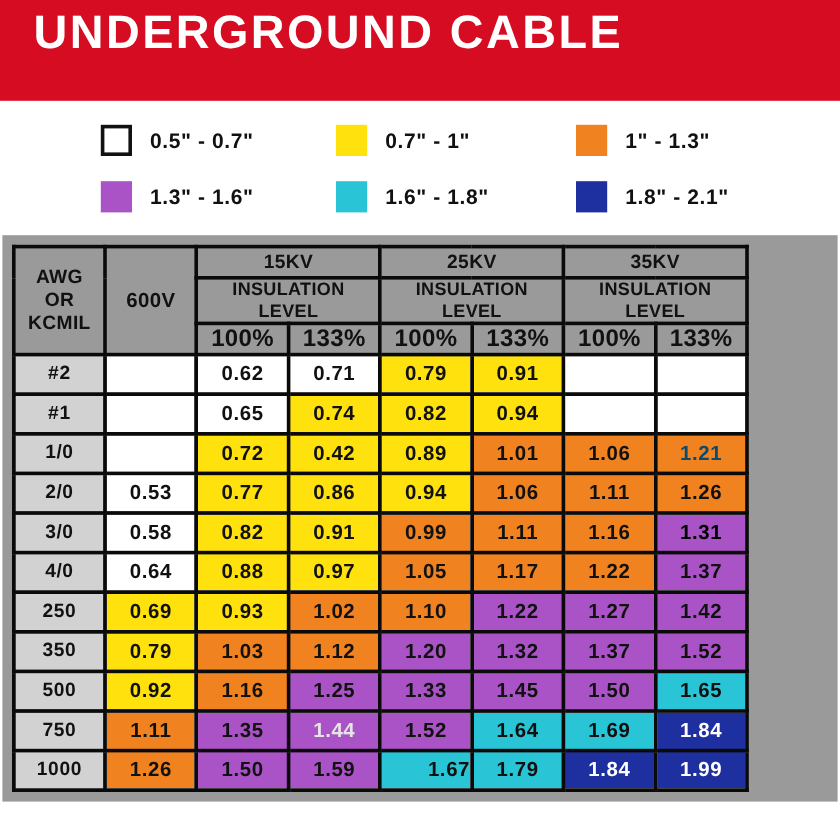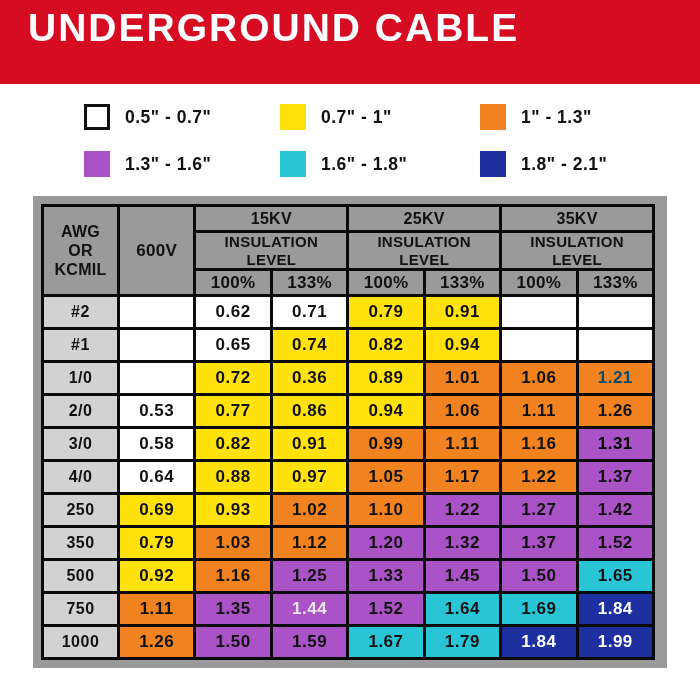--- a/index.html
+++ b/index.html
@@ -12,28 +12,28 @@
   .banner .sub { color:#ffffff; font-size:19px; font-weight:bold; letter-spacing:1.5px; margin-top:1px; }
 
   
   .legend { margin:20px 0 0 84px; display:grid; grid-template-columns:196px 200px 210px; row-gap:21px; }
   .legend-item { display:flex; align-items:center; }
   .swatch { width:26px; height:26px; flex:0 0 26px; }
   .swatch.white-swatch { border:3px solid #111111; background:#ffffff; }
   .legend-label { font-size:17.5px; font-weight:bold; color:#111111; margin-left:15px; letter-spacing:0.5px; white-space:nowrap; }
 
   
-  .table-wrap { width:634px; margin:19px auto 0 auto; background:var(--c-header_gray); padding:8px; }
+  .table-wrap { width:696px; margin:19px auto 0 auto; background:var(--c-header_gray); padding:8px; }
   table { border-collapse:collapse; table-layout:fixed; width:614px; }
   th, td { border:3px solid var(--c-border_black); text-align:center; vertical-align:middle;
            font-weight:bold; color:#111111; overflow:hidden; }
   thead th { background:var(--c-header_gray); font-size:15px; letter-spacing:0.3px; }
   th.kv-cell   { height:26px; font-size:16px; }
   th.ins-cell  { height:38px; line-height:1.15; }
-  th.pct-cell  { height:26px; font-size:17px; }
+  th.pct-cell  { height:26px; font-size:20px; }
   th.corner-cell { font-size:16px; line-height:1.2; }
   th.v600-cell   { font-size:17px; }
   .pre { white-space:pre-line; }
   tbody td { height:33px; font-size:17px; letter-spacing:0.5px; }
   tbody td.rowlabel { background:var(--c-label_gray); font-size:16px; }
 </style>
 </head>
 <body>
 
 <div class="banner">
@@ -124,21 +124,21 @@
           <td style="background: rgb(255, 225, 14); color: rgb(17, 17, 17);">0.74</td>
           <td style="background: rgb(255, 225, 14); color: rgb(17, 17, 17);">0.82</td>
           <td style="background: rgb(255, 225, 14); color: rgb(17, 17, 17);">0.94</td>
           <td style="background: rgb(255, 255, 255); color: rgb(17, 17, 17);"></td>
           <td style="background: rgb(255, 255, 255); color: rgb(17, 17, 17);"></td>
         </tr>
         <tr>
           <td class="rowlabel">1/0</td>
           <td style="background: rgb(255, 255, 255); color: rgb(17, 17, 17);"></td>
           <td style="background: rgb(255, 225, 14); color: rgb(17, 17, 17);">0.72</td>
-          <td style="background: rgb(255, 225, 14); color: rgb(17, 17, 17);">0.36</td>
+          <td style="background: rgb(255, 225, 14); color: rgb(17, 17, 17);">0.42</td>
           <td style="background: rgb(255, 225, 14); color: rgb(17, 17, 17);">0.89</td>
           <td style="background: rgb(240, 131, 31); color: rgb(17, 17, 17);">1.01</td>
           <td style="background: rgb(240, 131, 31); color: rgb(17, 17, 17);">1.06</td>
           <td style="background: rgb(240, 131, 31); color: #0c4a6e;">1.21</td>
         </tr>
         <tr>
           <td class="rowlabel">2/0</td>
           <td style="background: rgb(255, 255, 255); color: rgb(17, 17, 17);">0.53</td>
           <td style="background: rgb(255, 225, 14); color: rgb(17, 17, 17);">0.77</td>
           <td style="background: rgb(255, 225, 14); color: rgb(17, 17, 17);">0.86</td>
@@ -205,20 +205,20 @@
           <td style="background: rgb(170, 83, 198); color: rgb(17, 17, 17);">1.52</td>
           <td style="background: rgb(41, 197, 214); color: rgb(17, 17, 17);">1.64</td>
           <td style="background: rgb(41, 197, 214); color: rgb(17, 17, 17);">1.69</td>
           <td style="background: rgb(30, 47, 159); color: rgb(255, 255, 255);">1.84</td>
         </tr>
         <tr>
           <td class="rowlabel">1000</td>
           <td style="background: rgb(240, 131, 31); color: rgb(17, 17, 17);">1.26</td>
           <td style="background: rgb(170, 83, 198); color: rgb(17, 17, 17);">1.50</td>
           <td style="background: rgb(170, 83, 198); color: rgb(17, 17, 17);">1.59</td>
-          <td style="background: rgb(41, 197, 214); color: rgb(17, 17, 17);">1.67</td>
+          <td style="background: rgb(41, 197, 214); color: rgb(17, 17, 17); text-align: right;">1.67</td>
           <td style="background: rgb(41, 197, 214); color: rgb(17, 17, 17);">1.79</td>
           <td style="background: rgb(30, 47, 159); color: rgb(255, 255, 255);">1.84</td>
           <td style="background: rgb(30, 47, 159); color: rgb(255, 255, 255);">1.99</td>
         </tr>
       </tbody>
   </table>
 </div>
 
 </body></html>

